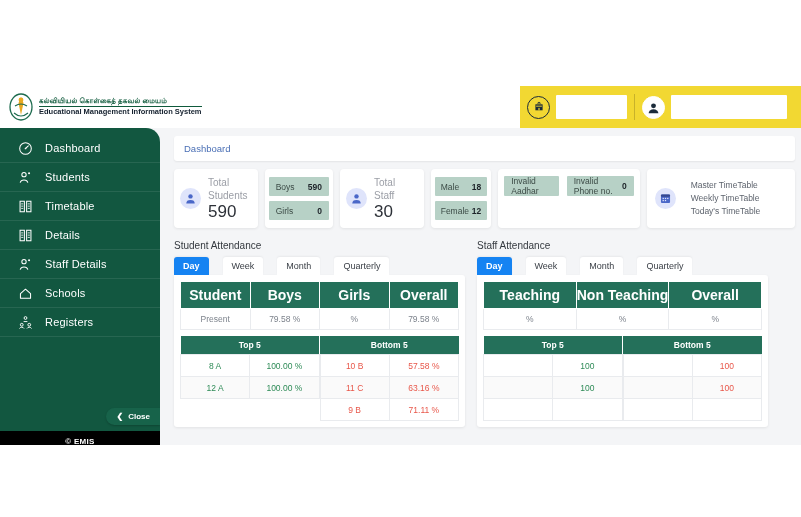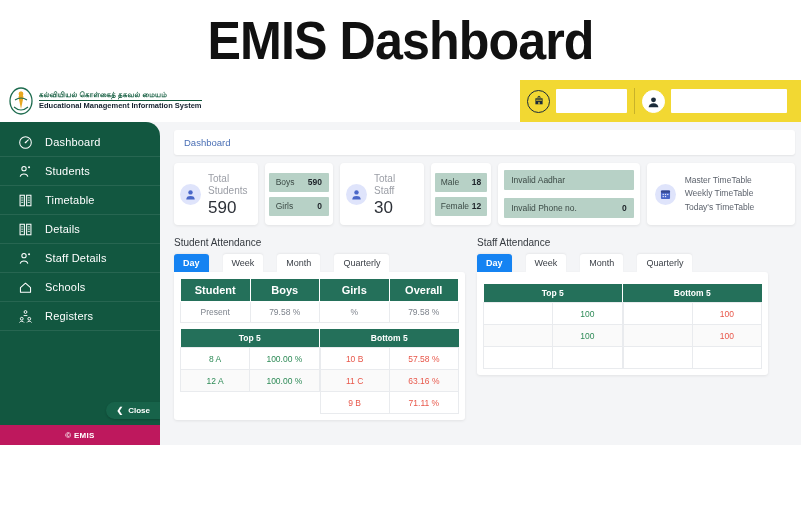--- a/index.html
+++ b/index.html
@@ -16,21 +16,21 @@
     display:flex;align-items:center;justify-content:center;background:#fff;
   }
   .title-text{
     font-family:"Liberation Sans", sans-serif;
     font-weight:bold;font-size:54px;color:#111;letter-spacing:-1px;
     line-height:1;transform:scaleX(0.93);transform-origin:center;
   }
 
   
   .app{
-    position:absolute;left:0;top:80px;width:801px;height:365px;
+    position:absolute;left:0;top:86px;width:801px;height:365px;
     background:#f4f5f7;overflow:hidden;
   }
 
   
   .topbar{
     position:absolute;left:0;top:0;width:801px;height:42px;background:#ffffff;
     display:flex;align-items:center;
   }
   .brand{display:flex;align-items:center;gap:5px;padding-left:8px;}
   .brand-emblem{
@@ -78,21 +78,21 @@
   .nav-ico{width:15px;height:15px;flex:0 0 auto;display:block;}
   .nav-ico svg{display:block;}
   .close-row{display:flex;justify-content:flex-end;padding:0 0 6px 0;}
   .close-btn{
     display:flex;align-items:center;gap:5px;
     background:#17634a;color:#fff;font-size:8px;font-weight:bold;
     border-radius:11px 0 0 11px;padding:4px 10px 4px 11px;
     box-shadow:0 1px 2px rgba(0,0,0,.2);
   }
   .sb-footer{
-    height:20px;background:#be185d;display:flex;align-items:center;justify-content:center;
+    height:20px;background:#000000;display:flex;align-items:center;justify-content:center;
     color:#ffffff;font-size:8px;font-weight:bold;letter-spacing:.3px;
   }
 
   
   .content{
     position:absolute;left:160px;top:42px;right:0;bottom:0;
     background:#f4f5f7;padding:8px 6px 0 14px;box-sizing:border-box;
     overflow:hidden;
   }
   .breadcrumb-card{
@@ -103,22 +103,22 @@
 
   .stat-row{display:flex;gap:7px;margin-top:8px;align-items:stretch;}
   .card{
     background:#ffffff;border-radius:4px;box-shadow:0 1px 3px rgba(0,0,0,.08);
     display:flex;align-items:stretch;box-sizing:border-box;
   }
   .card.c1{width:86px;}
   .card.c2{width:70px;flex-direction:column;justify-content:center;gap:5px;padding:6px 4px;}
   .card.c3{width:86px;}
   .card.c4{width:62px;flex-direction:column;justify-content:center;gap:5px;padding:6px 4px;}
-  .card.c5{width:145px;flex-direction:column;justify-content:center;gap:8px;padding:7px 6px;}
-  .card.c6{width:152px;align-items:center;gap:9px;padding:7px 8px;}
+  .card.c5{width:145px;flex-direction:row;justify-content:center;gap:8px;padding:7px 6px;}
+  .card.c6{width:152px;align-items:center;gap:15px;padding:7px 8px;}
 
   .stat-inner{display:flex;align-items:center;gap:7px;padding:8px 6px;width:100%;box-sizing:border-box;}
   .avatar{
     width:21px;height:21px;border-radius:50%;background:#dfe4fb;
     display:flex;align-items:center;justify-content:center;flex:0 0 auto;
   }
   .stat-label{font-size:10px;color:#9b9ea6;line-height:1.25;}
   .stat-value{font-size:17px;color:#2d3138;margin-top:1px;line-height:1;}
 
   .pill{
@@ -142,21 +142,21 @@
     font-size:9px;padding:4px 9px;background:#ffffff;color:#3a3f46;
     border-radius:3px 3px 0 0;box-shadow:0 -1px 2px rgba(0,0,0,.05);
   }
   .tab.active{background:#1583f2;color:#ffffff;font-weight:bold;}
   .panel{
     background:#ffffff;border-radius:0 3px 3px 3px;padding:6px;
     box-shadow:0 1px 3px rgba(0,0,0,.08);box-sizing:border-box;
   }
   table{border-collapse:collapse;width:100%;table-layout:fixed;}
   .t-main th{
-    background:#24705a;color:#ffffff;font-size:11px;font-weight:bold;
+    background:#24705a;color:#ffffff;font-size:14px;font-weight:bold;
     padding:5px 0;text-align:center;border:1px solid #ffffff;
   }
   .t-main td{
     font-size:8.5px;color:#7d838c;text-align:center;padding:5px 0;
     border:1px solid #e9ebee;
   }
   .dual{display:flex;gap:0;margin-top:6px;border-radius:17px;}
   .dual > div{flex:1 1 0;}
   .t-rank th{
     background:#24705a;color:#ffffff;font-size:8.5px;font-weight:bold;
@@ -177,23 +177,20 @@
     font-family:"Liberation Serif", serif;font-weight:300;
     font-size:27px;color:#141414;letter-spacing:.5px;
   }
   .gapfill{position:absolute;left:0;top:445px;width:801px;height:72px;background:#ffffff;}
 </style>
 </head>
 <body>
 
 <div class="page">
 
-  <div class="title-band">
-    <div class="title-text">EMIS Dashboard</div>
-  </div>
 
   <div class="app">
 
     <div class="topbar">
       <div class="brand">
         <div class="brand-emblem">
           <svg width="26" height="28" viewBox="0 0 26 28">
             <ellipse cx="13" cy="14" rx="11" ry="13" fill="none" stroke="#1d6b4e" stroke-width="1.3"></ellipse>
             <path d="M13 4 L15.5 10 L13 22 L10.5 10 Z" fill="#e8a820"></path>
             <circle cx="13" cy="7" r="2.4" fill="#e8a820"></circle>
@@ -496,20 +493,34 @@
 
         <div class="att-col">
           <div class="att-title">Staff Attendance</div>
           <div class="tabs">
             <div class="tab active">Day</div>
             <div class="tab">Week</div>
             <div class="tab">Month</div>
             <div class="tab">Quarterly</div>
           </div>
           <div class="panel">
+            <table class="t-main">
+              <tbody>
+                  <tr>
+                <th>Teaching</th>
+                <th>Non Teaching</th>
+                <th>Overall</th>
+              </tr>
+              <tr>
+                <td>%</td>
+                <td>%</td>
+                <td>%</td>
+              </tr>
+            </tbody>
+              </table>
 
             <div class="dual">
               <div>
                 <table class="t-rank">
                   <tbody>
                       <tr>
                         <th colspan="2">Top 5</th>
                       </tr>
                   <tr>
                     <td class="good"></td>

